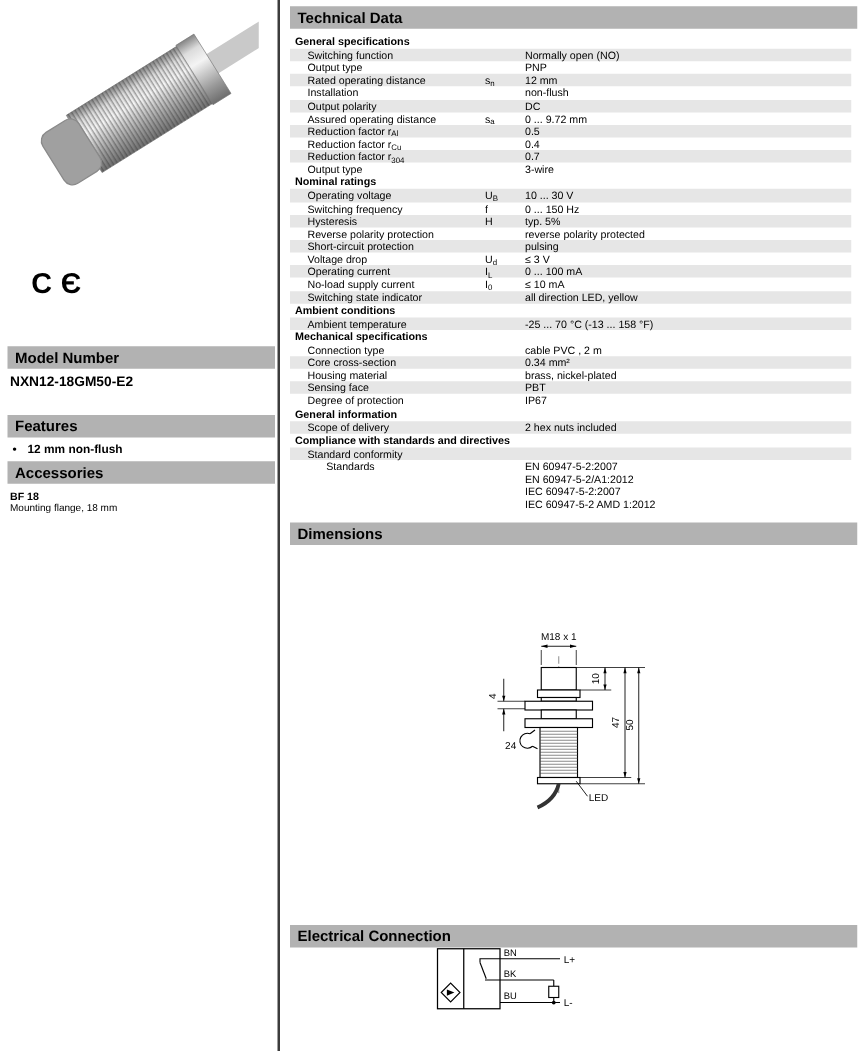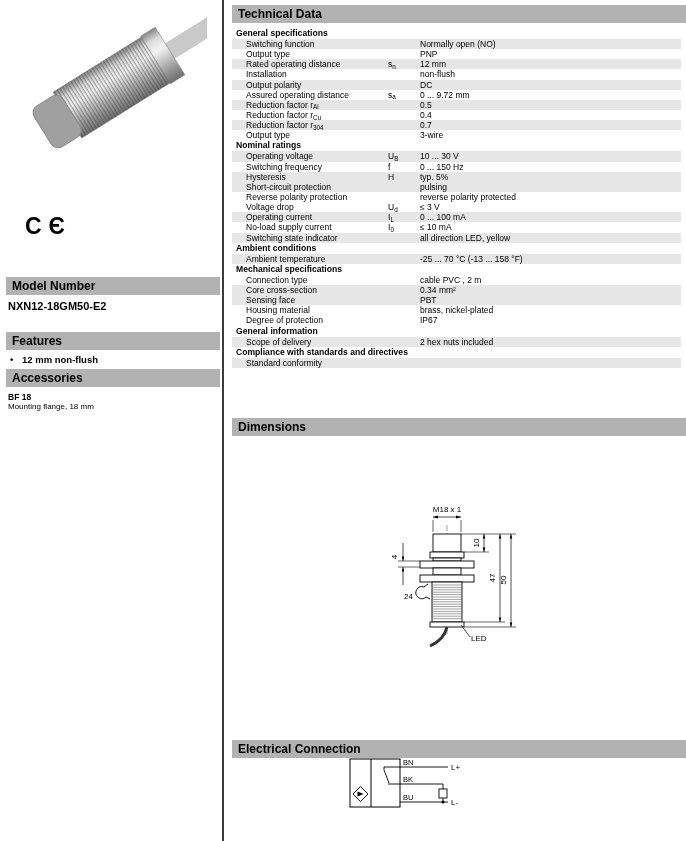--- a/index.html
+++ b/index.html
@@ -134,27 +134,27 @@
       <div class="trow">
         <span class="lab"><span>Switching frequency</span></span>
         <span class="sym"><span>f</span></span>
         <div class="valcol">0 ... 150 Hz</div>
       </div>
       <div class="trow shade">
         <span class="lab"><span>Hysteresis</span></span>
         <span class="sym"><span>H</span></span>
         <div class="valcol">typ. 5%</div>
       </div>
+      <div class="trow">
+        <span class="lab"><span>Reverse polarity protection</span></span>
+        <div class="valcol">reverse polarity protected</div>
+      </div>
       <div class="trow shade">
         <span class="lab"><span>Short-circuit protection</span></span>
         <div class="valcol">pulsing</div>
-      </div>
-      <div class="trow">
-        <span class="lab"><span>Reverse polarity protection</span></span>
-        <div class="valcol">reverse polarity protected</div>
       </div>
       <div class="trow">
         <span class="lab"><span>Voltage drop</span></span>
         <span class="sym"><span>U</span><span class="sb">d</span></span>
         <div class="valcol">≤ 3 V</div>
       </div>
       <div class="trow shade">
         <span class="lab"><span>Operating current</span></span>
         <span class="sym"><span>I</span><span class="sb">L</span></span>
         <div class="valcol">0 ... 100 mA</div>
@@ -175,41 +175,50 @@
       </div>
       <div class="sec-title">Mechanical specifications</div>
       <div class="trow">
         <span class="lab"><span>Connection type</span></span>
         <div class="valcol">cable PVC , 2 m</div>
       </div>
       <div class="trow shade">
         <span class="lab"><span>Core cross-section</span></span>
         <div class="valcol">0.34 mm²</div>
       </div>
+      <div class="trow">
+        <span class="lab"><span>Housing material</span></span>
+        <div class="valcol">brass, nickel-plated</div>
+      </div>
       <div class="trow shade">
         <span class="lab"><span>Sensing face</span></span>
         <div class="valcol">PBT</div>
       </div>
       <div class="trow">
-        <span class="lab"><span>Housing material</span></span>
-        <div class="valcol">brass, nickel-plated</div>
-      </div>
-      <div class="trow">
         <span class="lab"><span>Degree of protection</span></span>
         <div class="valcol">IP67</div>
       </div>
       <div class="sec-title">General information</div>
       <div class="trow shade">
         <span class="lab"><span>Scope of delivery</span></span>
         <div class="valcol">2 hex nuts included</div>
       </div>
       <div class="sec-title">Compliance with standards and directives</div>
       <div class="trow shade">
         <span class="lab"><span>Standard conformity</span></span>
         <div class="valcol"></div>
+      </div>
+      <div class="trow multi">
+        <span class="lab ind2"><span>Standards</span></span>
+        <div class="valcol">
+          <div class="val-line">EN 60947-5-2:2007</div>
+          <div class="val-line">EN 60947-5-2/A1:2012</div>
+          <div class="val-line">IEC 60947-5-2:2007</div>
+          <div class="val-line">IEC 60947-5-2 AMD 1:2012</div>
+        </div>
       </div>
     </div>
   <div id="table-end-rule" class="abs"></div>
 
   <div class="bar bar-right" style="top:418px;">Dimensions</div>
 
   <svg class="abs" style="left:340px;top:495px;" width="200" height="215" viewBox="0 0 200 215" stroke-linecap="butt" fill="none">
 
     <line x1="107" y1="30" x2="107" y2="140" stroke="#666" stroke-width="0.6" stroke-dasharray="6 2 1.5 2"></line>
 

